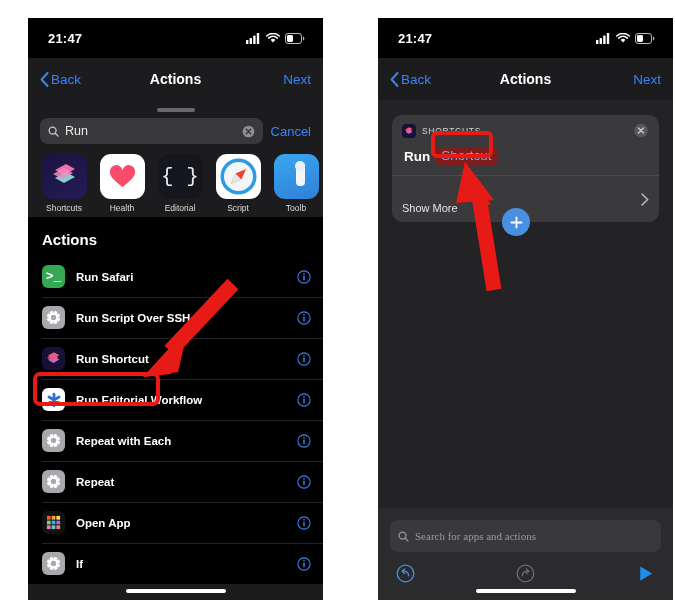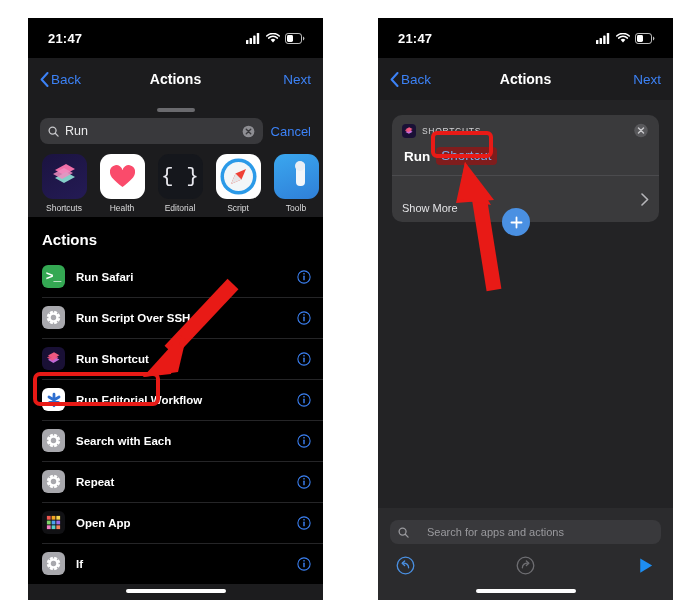--- a/index.html
+++ b/index.html
@@ -286,28 +286,29 @@
   }
 
   .bottom-bar {
     position: absolute;
     left: 0; right: 0; bottom: 0;
     height: 92px;
     background: #2b2b2d;
   }
   .bottom-search {
     margin: 12px 12px 0 12px;
-    height: 24px;
+    height: 32px;
     border-radius: 8px;
     background: #39393c;
     display: flex;
     align-items: center;
     padding: 0 8px;
-    gap: 18px;
+    gap: 6px;
     box-sizing: border-box;
+    font-family: Liberation Serif, serif;
   }
   .bottom-search .ph { color: #9a9a9e; font-size: 11px; }
   .bottom-tools {
     display: flex;
     align-items: center;
     justify-content: space-between;
     padding: 12px 18px 0 18px;
   }
 
   .home-indicator {
@@ -506,21 +507,21 @@
         <div class="action-row">
           <div class="row-ico ico-gray">
             <svg width="17" height="17" viewBox="0 0 20 20">
               <circle cx="10" cy="10" r="8" fill="#ffffff"></circle>
               <circle cx="10" cy="10" r="3.2" fill="#a8a8ad"></circle>
               <g stroke="#a8a8ad" stroke-width="1.6">
                 <path d="M10 1 v3 M10 16 v3 M1 10 h3 M16 10 h3 M3.6 3.6 l2.1 2.1 M14.3 14.3 l2.1 2.1 M16.4 3.6 l-2.1 2.1 M5.7 14.3 l-2.1 2.1"></path>
               </g>
             </svg>
           </div>
-          <div class="row-label">Search with Each</div>
+          <div class="row-label">Repeat with Each</div>
           <svg class="info-ico" width="14" height="14" viewBox="0 0 16 16">
             <circle cx="8" cy="8" r="7" stroke="#3c82f6" stroke-width="1.2" fill="none"></circle>
             <circle cx="8" cy="4.4" r="0.95" fill="#3c82f6"></circle>
             <rect x="7.2" y="6.4" width="1.6" height="5.4" rx="0.7" fill="#3c82f6"></rect>
           </svg>
         </div>
 
         <div class="action-row">
           <div class="row-ico ico-gray">
             <svg width="17" height="17" viewBox="0 0 20 20">

